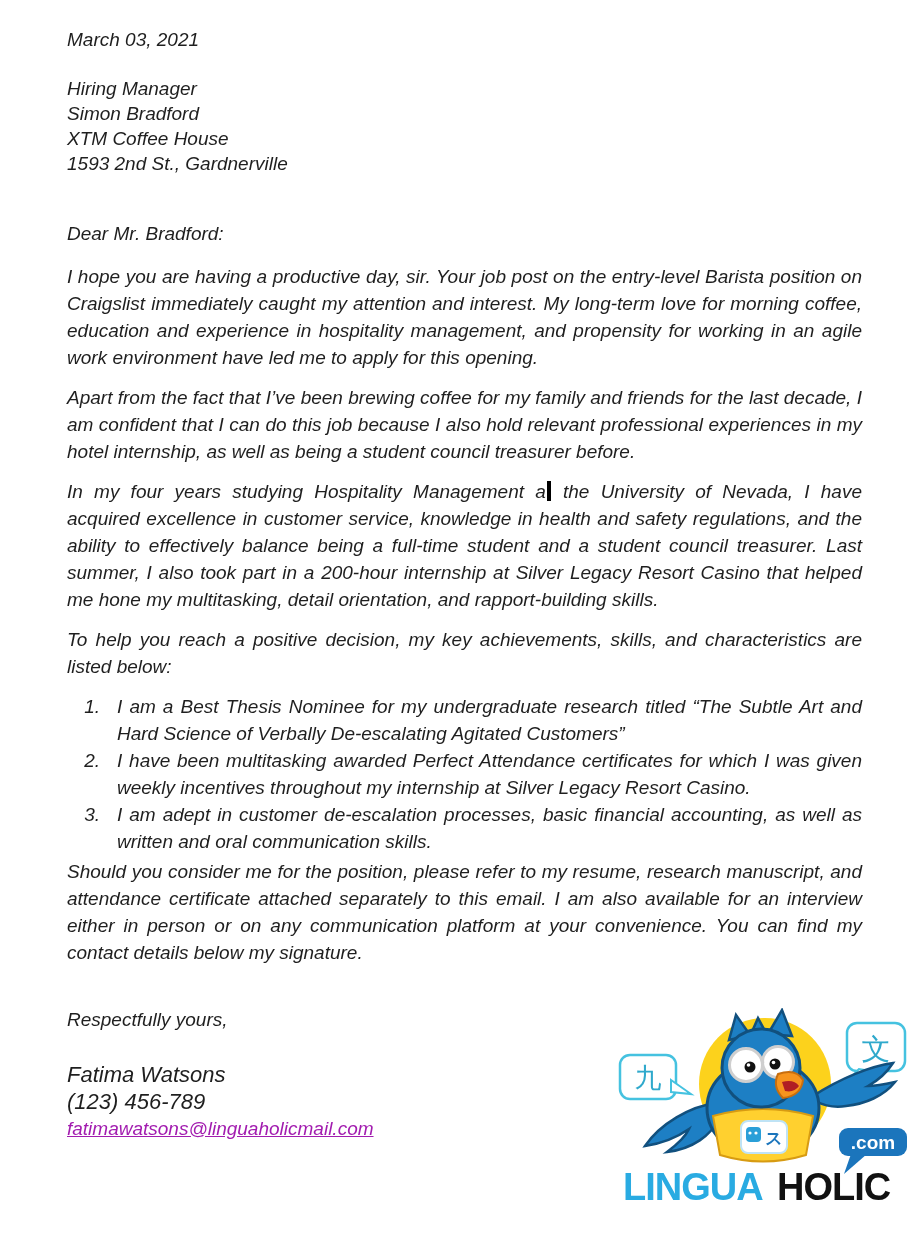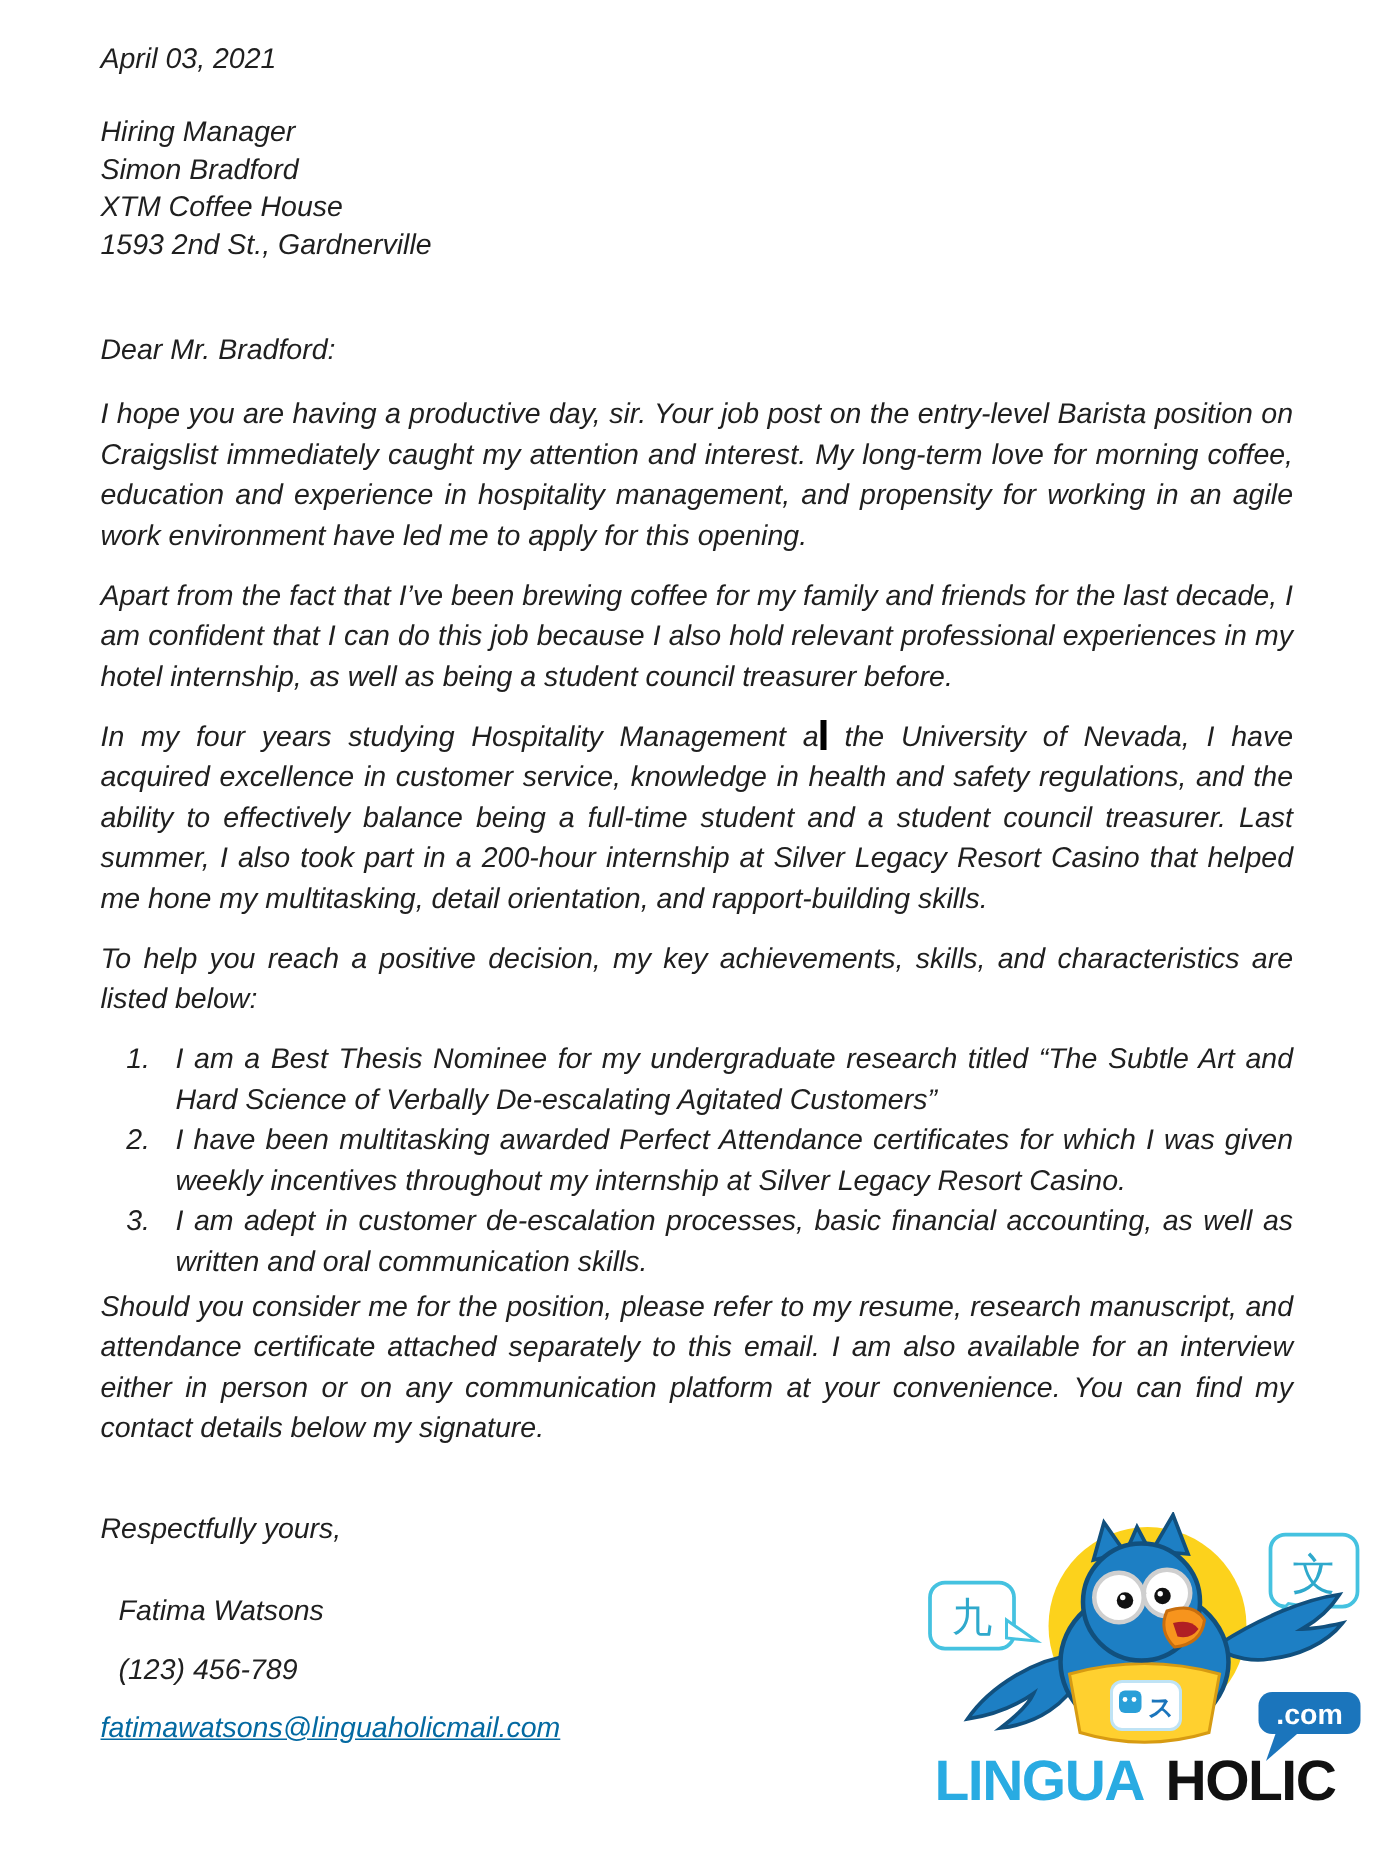--- a/index.html
+++ b/index.html
@@ -18,32 +18,32 @@
   .address p{font-size:19px;line-height:25px;margin:0;}
   .address{margin:0 0 44px 0;}
   .salutation{margin:0 0 16px 0;}
   p.body{font-size:19px;line-height:27px;margin:0 0 13px 0;text-align:justify;}
   .cursor{display:inline-block;width:4px;height:20px;background:#000;vertical-align:-3px;margin:0 1px;}
   .list{margin:1px 0 3px 0;}
   .list-row{display:flex;font-size:19px;line-height:27px;margin:0;}
   .list-num{width:50px;flex:0 0 50px;text-align:right;padding-right:17px;box-sizing:border-box;}
   .list-text{flex:1;text-align:justify;}
   .closing{margin:40px 0 28px 0;}
-  .sig p{font-size:19px;line-height:27px;margin:12px;}
-  .email-link{color:#0369a1;text-decoration:underline;font-size:19px;line-height:27px;cursor:pointer;}
+  .sig p{font-size:22px;line-height:27px;margin:0;}
+  .email-link{color:#a21caf;text-decoration:underline;font-size:19px;line-height:27px;cursor:pointer;}
   .logo{position:absolute;left:615px;top:1008px;width:300px;height:206px;font-style:normal;}
   .logo svg{display:block;}
 </style>
 </head>
 <body>
 
 <div class="page">
   <div class="content">
 
-    <p class="line date">April 03, 2021</p>
+    <p class="line date">March 03, 2021</p>
 
     <div class="address">
       <p>Hiring Manager</p>
       <p>Simon Bradford</p>
       <p>XTM Coffee House</p>
       <p>1593 2nd St., Gardnerville</p>
     </div>
 
     <p class="line salutation">Dear Mr. Bradford:</p>
 

